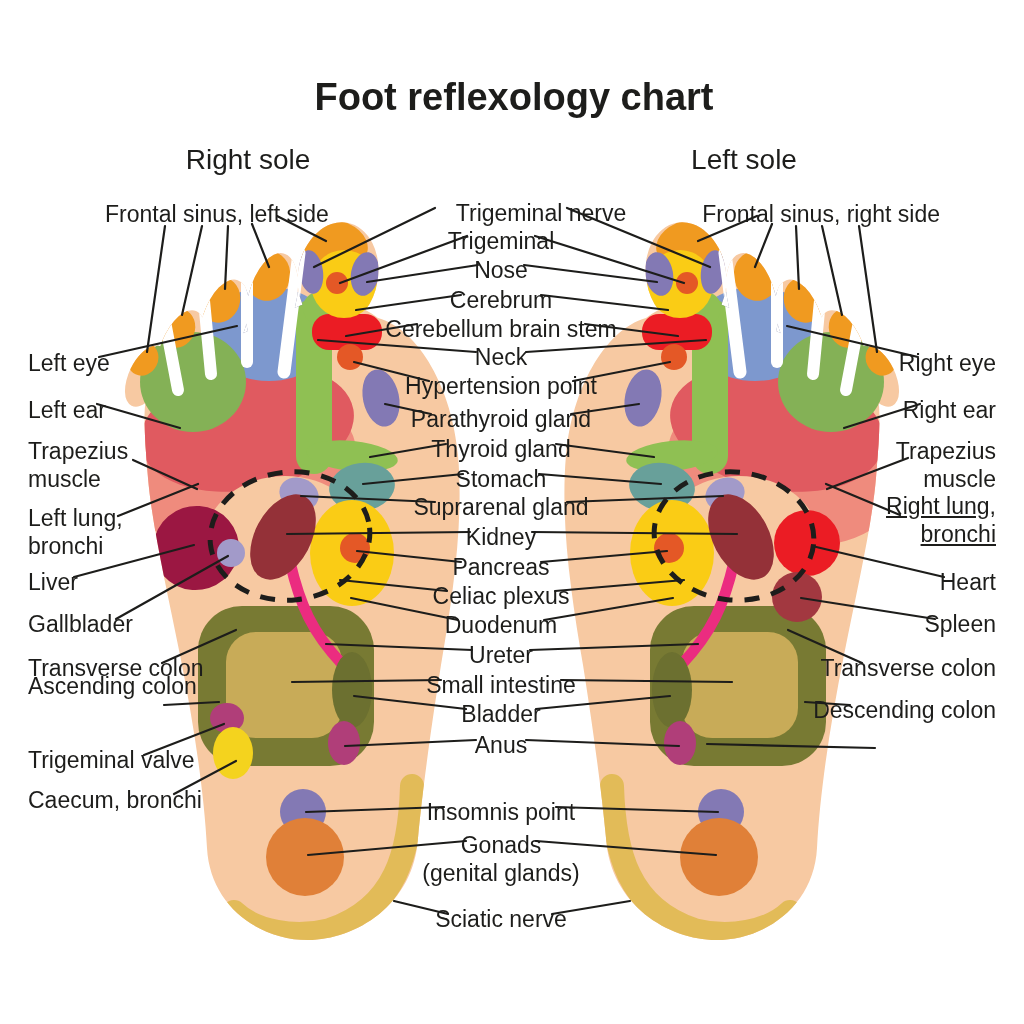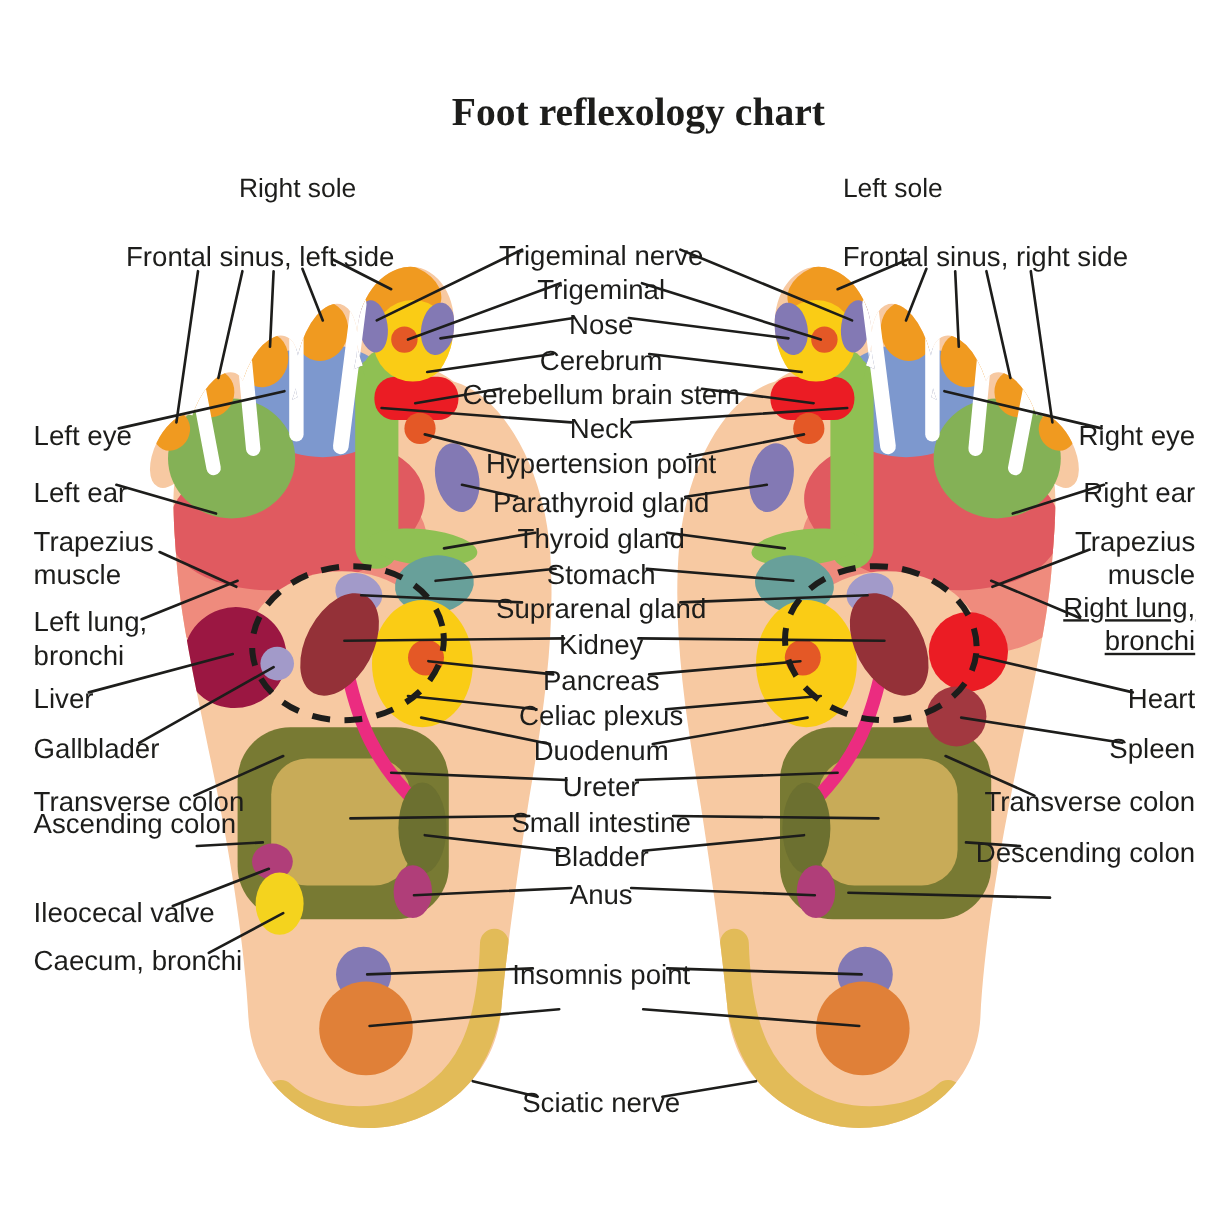--- a/index.html
+++ b/index.html
@@ -1,21 +1,21 @@
 <!DOCTYPE html>
 <html><head>
 <meta charset="utf-8">
 <style>
   html,body{margin:0;padding:0;background:#fff;}
   .stage{position:relative;width:1024px;height:1024px;background:#fff;overflow:hidden;
          font-family:"Liberation Sans",sans-serif;color:#1d1d1b;}
   svg.art{position:absolute;left:0;top:0;}
-  .title{position:absolute;left:532px;top:76px;transform:translateX(-50%);
-         font-size:33px;font-weight:bold;white-space:nowrap;font-family:Liberation Serif, serif;}
-  .sole-h{position:absolute;top:144px;transform:translateX(-50%);font-size:22px;white-space:nowrap;text-align:center;}
+  .title{position:absolute;left:514px;top:76px;transform:translateX(-50%);
+         font-size:38px;font-weight:bold;white-space:nowrap;}
+  .sole-h{position:absolute;top:144px;transform:translateX(-50%);font-size:28px;white-space:nowrap;text-align:center;}
   .lbl{position:absolute;font-size:23px;line-height:1.22;white-space:pre-line;}
   .lab-l{text-align:left;}
   .lab-c{left:501px;transform:translateX(-50%);text-align:center;white-space:nowrap;}
   .lab-c2{left:501px;transform:translateX(-50%);text-align:center;white-space:pre-line;}
   .lab-r{text-align:right;}
 </style>
 </head>
 <body>
 
 <div class="stage">
@@ -186,43 +186,45 @@
 <div class="lbl lab-l" style="left:28px;top:349px;">Left eye</div>
 <div class="lbl lab-l" style="left:28px;top:396px;">Left ear</div>
 <div class="lbl lab-l" style="left:28px;top:437px;">Trapezius
 muscle</div>
 <div class="lbl lab-l" style="left:28px;top:504px;">Left lung,
 bronchi</div>
 <div class="lbl lab-l" style="left:28px;top:568px;">Liver</div>
 <div class="lbl lab-l" style="left:28px;top:610px;">Gallblader</div>
 <div class="lbl lab-l" style="left:28px;top:654px;">Transverse colon</div>
 <div class="lbl lab-l" style="left:28px;top:672px;">Ascending colon</div>
-<div class="lbl lab-l" style="left:28px;top:746px;">Ileocecal valve</div>
+<div class="lbl lab-l" style="left:28px;top:746px;">Trigeminal valve</div>
 <div class="lbl lab-l" style="left:28px;top:786px;">Caecum, bronchi</div>
 
-<div class="lbl lab-c" style="top:199px;">Trigeminal nerve</div>
+<div class="lbl lab-c" style="top:199px;margin-left:40px;">Trigeminal nerve</div>
 <div class="lbl lab-c" style="top:227px;">Trigeminal</div>
 <div class="lbl lab-c" style="top:256px;">Nose</div>
 <div class="lbl lab-c" style="top:286px;">Cerebrum</div>
 <div class="lbl lab-c" style="top:315px;">Cerebellum brain stem</div>
 <div class="lbl lab-c" style="top:343px;">Neck</div>
 <div class="lbl lab-c" style="top:372px;">Hypertension point</div>
 <div class="lbl lab-c" style="top:405px;">Parathyroid gland</div>
 <div class="lbl lab-c" style="top:435px;">Thyroid gland</div>
 <div class="lbl lab-c" style="top:465px;">Stomach</div>
 <div class="lbl lab-c" style="top:493px;">Suprarenal gland</div>
 <div class="lbl lab-c" style="top:523px;">Kidney</div>
 <div class="lbl lab-c" style="top:553px;">Pancreas</div>
 <div class="lbl lab-c" style="top:582px;">Celiac plexus</div>
 <div class="lbl lab-c" style="top:611px;">Duodenum</div>
 <div class="lbl lab-c" style="top:641px;">Ureter</div>
 <div class="lbl lab-c" style="top:671px;">Small intestine</div>
 <div class="lbl lab-c" style="top:700px;">Bladder</div>
 <div class="lbl lab-c" style="top:731px;">Anus</div>
 <div class="lbl lab-c" style="top:798px;">Insomnis point</div>
+<div class="lbl lab-c2" style="top:831px;">Gonads
+(genital glands)</div>
 <div class="lbl lab-c" style="top:905px;">Sciatic nerve</div>
 
 <div class="lbl lab-r" style="right:84px;top:200px;">Frontal sinus, right side</div>
 <div class="lbl lab-r" style="right:28px;top:349px;">Right eye</div>
 <div class="lbl lab-r" style="right:28px;top:396px;">Right ear</div>
 <div class="lbl lab-r" style="right:28px;top:437px;">Trapezius
 muscle</div>
 <div class="lbl lab-r" style="right:28px;top:492px;text-decoration:underline;">Right lung,
 bronchi</div>
 <div class="lbl lab-r" style="right:28px;top:568px;">Heart</div>

